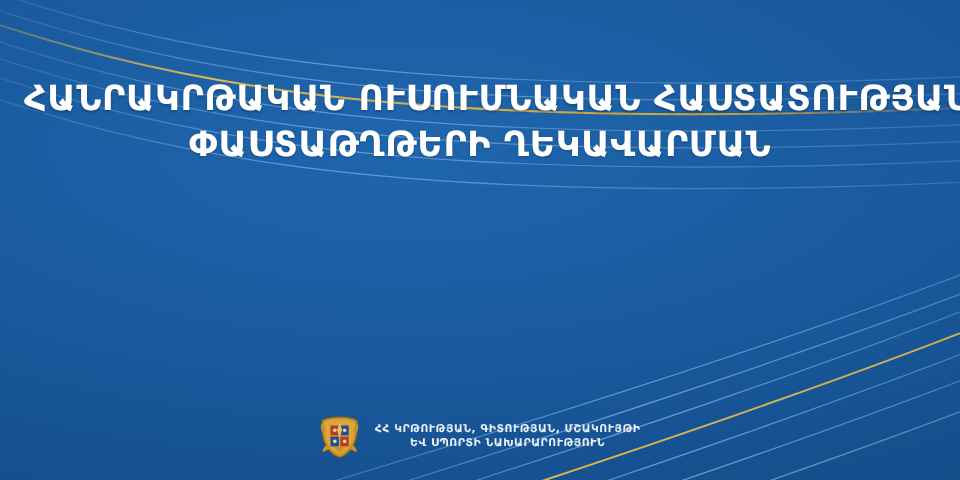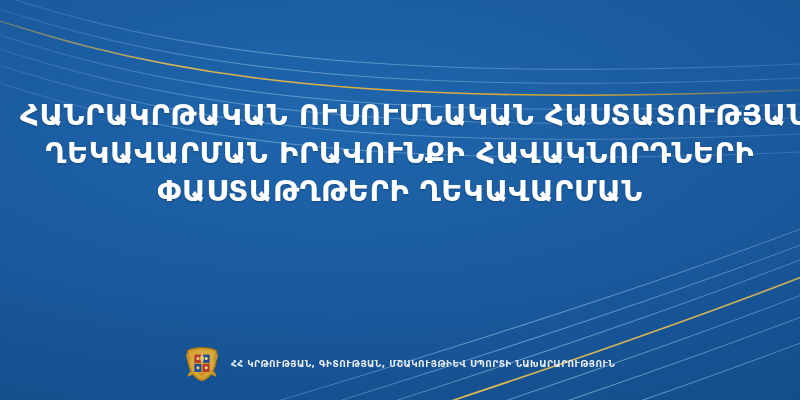--- a/index.html
+++ b/index.html
@@ -17,21 +17,21 @@
   }
   #decor { position:absolute; inset:0; width:800px; height:400px; }
 
   #content {
     position:absolute; inset:0;
     display:flex; flex-direction:column;
     align-items:center; justify-content:flex-start;
   }
 
   #title-block {
-    margin-top:96px;
+    margin-top:63px;
     width:760px;
     text-align:center;
   }
   .title-line {
     color:#ffffff;
     font-size:29px;
     line-height:38px;
     font-weight:700;
     letter-spacing:0.6px;
     white-space:nowrap;
@@ -42,21 +42,21 @@
     position:absolute;
     left:0; right:0;
     bottom:18px;
     display:flex;
     align-items:center;
     justify-content:center;
     gap:12px;
   }
   #emblem { width:34px; height:36px; flex:0 0 auto; }
   #ministry-text {
-    display:flex; flex-direction:row;
+    display:flex; flex-direction:column;
     align-items:flex-start;
     justify-content:center;
   }
   .ministry-line {
     color:#e8eef6;
     font-size:9px;
     line-height:12px;
     font-weight:700;
     letter-spacing:0.45px;
     white-space:nowrap;
@@ -111,21 +111,20 @@
       <path d="M 860 272 C 726 326 548 388 268 480" stroke="url(#fadeLine2)" stroke-width="1"></path>
       <path d="M 870 290 C 736 344 556 406 290 494" stroke="url(#fadeLine2)" stroke-width="1"></path>
       <path d="M 880 312 C 746 366 566 428 312 512" stroke="url(#fadeLine2)" stroke-width="1"></path>
     </g>
   </svg>
 
   <div id="content">
 
     <div id="title-block">
       <div class="title-line">ՀԱՆՐԱԿՐԹԱԿԱՆ ՈՒՍՈՒՄՆԱԿԱՆ ՀԱՍՏԱՏՈՒԹՅԱՆ</div>
-      <div class="title-line">ՂԵԿԱՎԱՐՄԱՆ ԻՐԱՎՈՒՆՔԻ ՀԱՎԱԿՆՈՐԴՆԵՐԻ</div>
       <div class="title-line">ՓԱՍՏԱԹՂԹԵՐԻ ՂԵԿԱՎԱՐՄԱՆ</div>
     </div>
 
   </div>
 
   <div id="footer">
 
     <svg id="emblem" viewBox="0 0 34 36" aria-hidden="true">
       <g>
         <path d="M17 1.5 C 24 1.5 30.5 3.2 31.6 4.6 C 32.4 12 31.2 22 26.4 28.4 C 23.2 32.6 19.4 34.4 17 35 C 14.6 34.4 10.8 32.6 7.6 28.4 C 2.8 22 1.6 12 2.4 4.6 C 3.5 3.2 10 1.5 17 1.5 Z" fill="#c8922a" stroke="#8f6412" stroke-width="0.9"></path>

